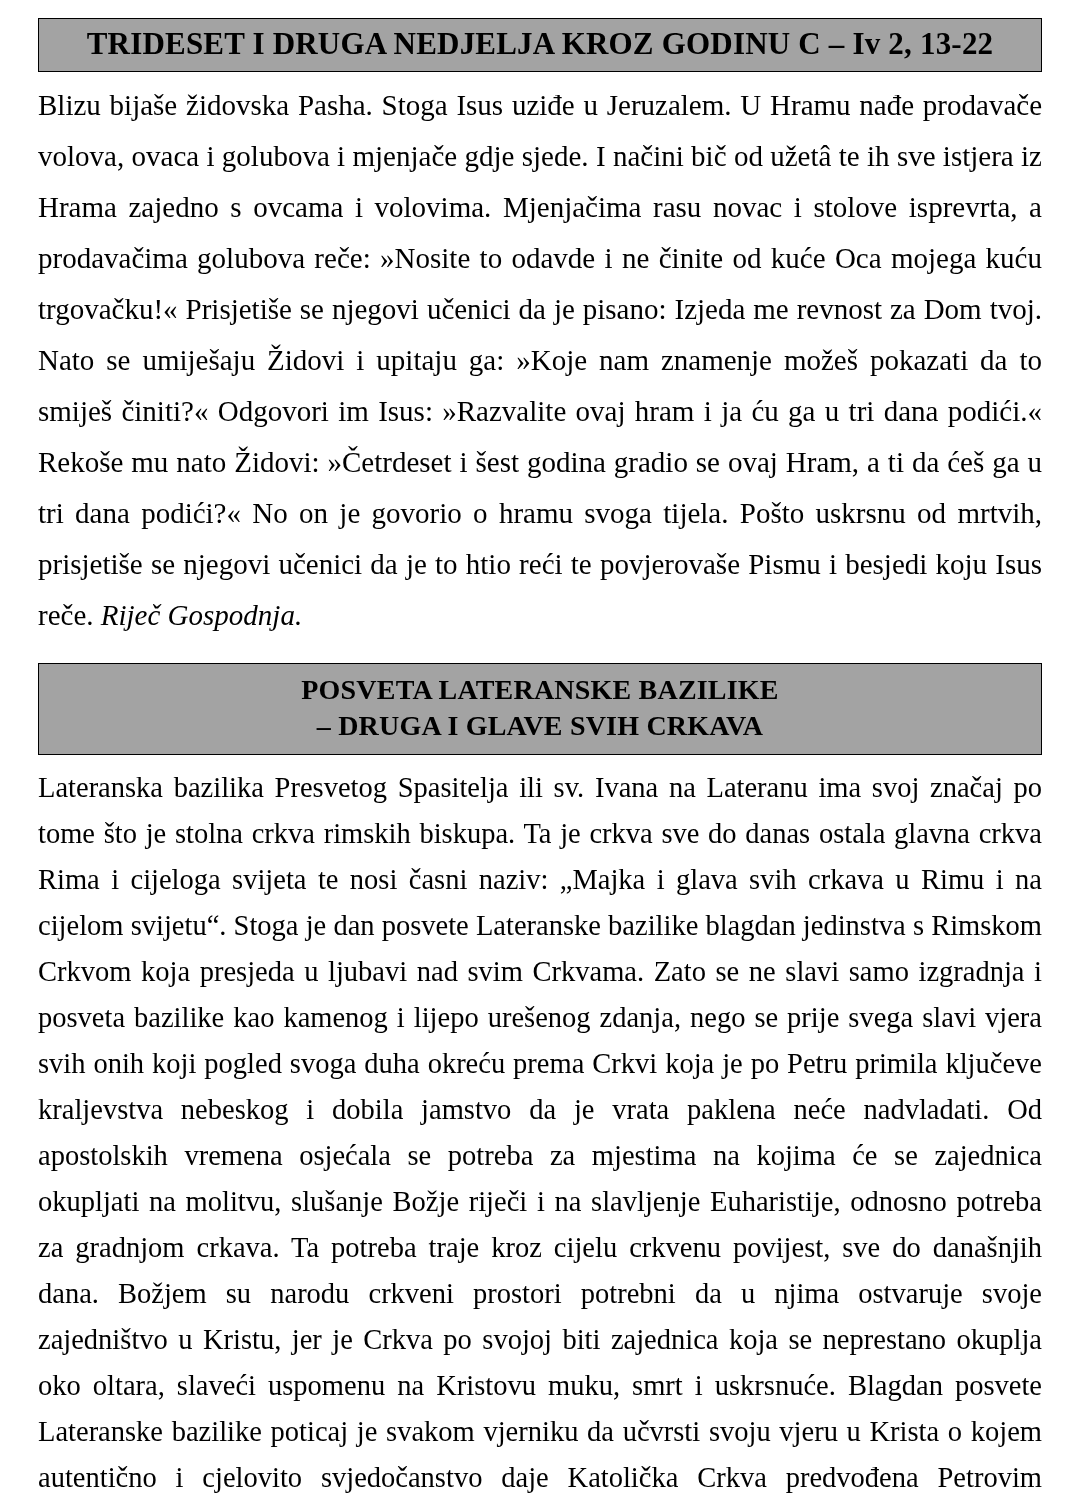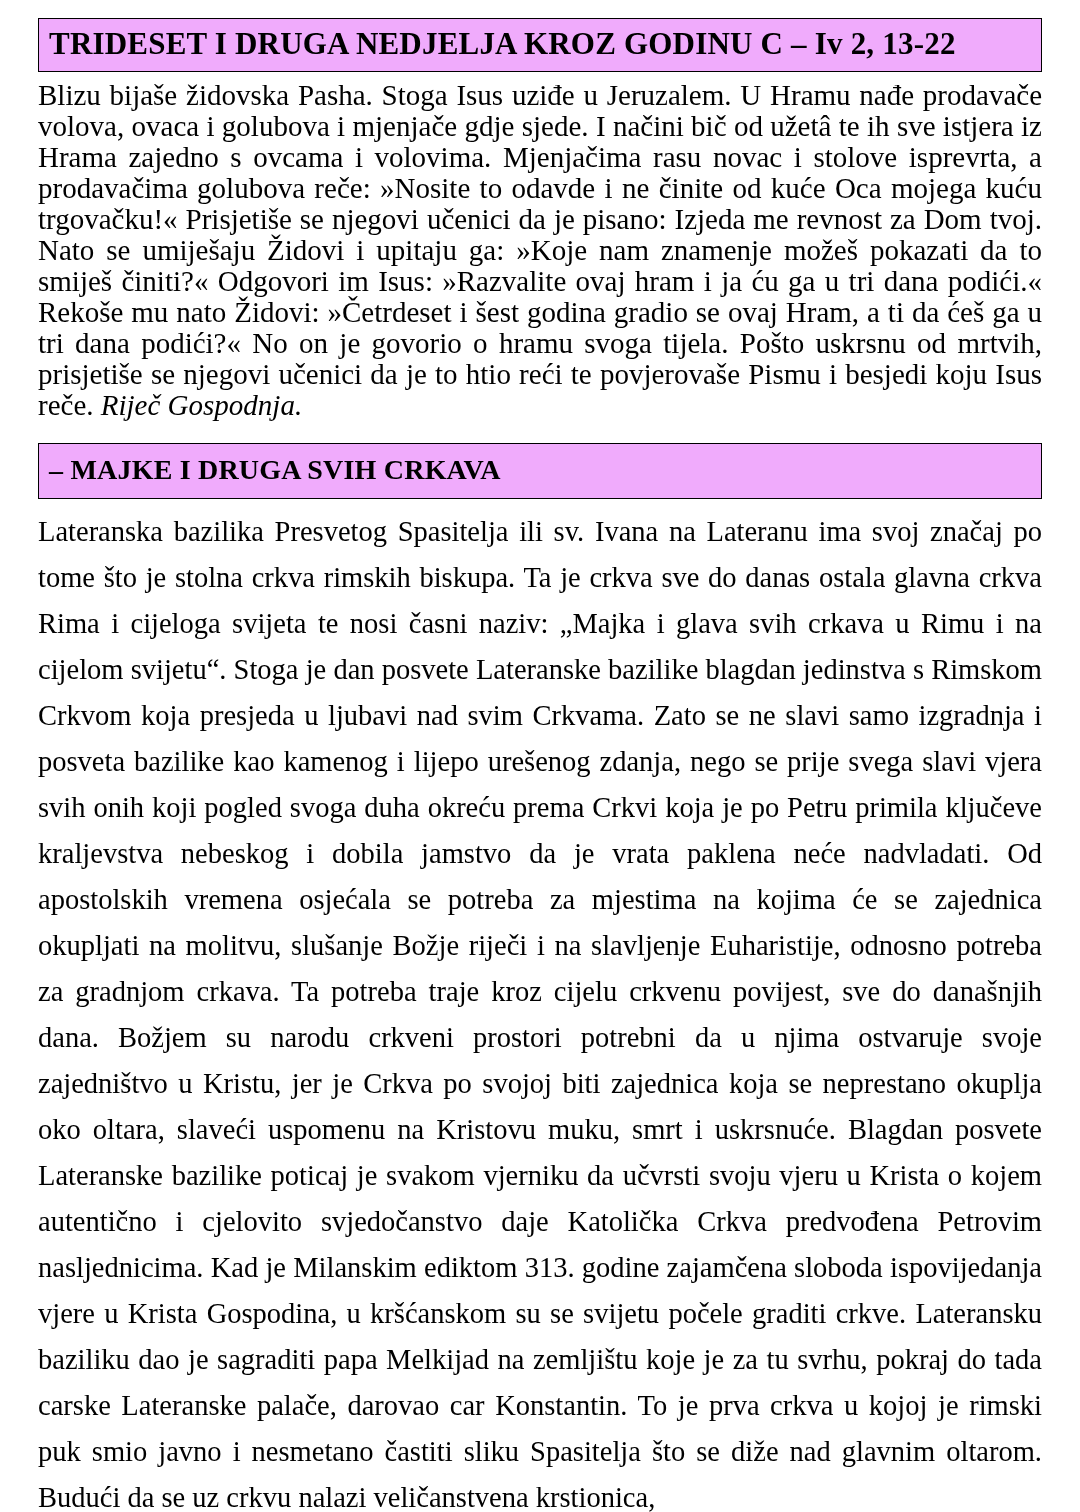--- a/index.html
+++ b/index.html
@@ -13,23 +13,23 @@
     font-family: "Liberation Serif", "DejaVu Serif", serif;
     color: #000000;
   }
   .page {
     width: 1080px;
     min-height: 1512px;
     box-sizing: border-box;
     padding: 16px 38px 0 38px;
   }
   .heading-box {
-    background: #f0abfc;
+    background: #a3a3a3;
     border: 1px solid #000000;
-    text-align: left;
+    text-align: center;
     box-sizing: border-box;
     padding: 6px 10px 8px 10px;
     margin: 0 0 6px 0;
   }
   .heading-box.first {
     margin-top: 2px;
   }
   .heading-line {
     font-family: "Liberation Serif", "DejaVu Serif", serif;
     font-weight: bold;
@@ -41,21 +41,21 @@
   .heading-box.second {
     margin-top: 22px;
     padding: 8px 10px 10px 10px;
   }
   .heading-box.second .heading-line {
     font-size: 28px;
     line-height: 36px;
   }
   .body-text {
     font-size: 29px;
-    line-height: 31px;
+    line-height: 51px;
     text-align: justify;
     text-justify: inter-word;
     margin: 8px 0 0 0;
     hyphens: none;
   }
   .body-text.second-para {
     font-size: 28.5px;
     line-height: 46px;
     margin-top: 10px;
   }
@@ -71,18 +71,19 @@
 
 <div class="page clip">
 
   <div class="heading-box first">
     <div class="heading-line">TRIDESET I DRUGA NEDJELJA KROZ GODINU C – Iv 2, 13-22</div>
   </div>
 
   <p class="body-text"><span>Blizu bijaše židovska Pasha. Stoga Isus uziđe u Jeruzalem. U Hramu nađe prodavače volova, ovaca i golubova i mjenjače gdje sjede. I načini bič od užetâ te ih sve istjera iz Hrama zajedno s ovcama i volovima. Mjenjačima rasu novac i stolove isprevrta, a prodavačima golubova reče: »Nosite to odavde i ne činite od kuće Oca mojega kuću trgovačku!« Prisjetiše se njegovi učenici da je pisano: Izjeda me revnost za Dom tvoj. Nato se umiješaju Židovi i upitaju ga: »Koje nam znamenje možeš pokazati da to smiješ činiti?« Odgovori im Isus: »Razvalite ovaj hram i ja ću ga u tri dana podići.« Rekoše mu nato Židovi: »Četrdeset i šest godina gradio se ovaj Hram, a ti da ćeš ga u tri dana podići?« No on je govorio o hramu svoga tijela. Pošto uskrsnu od mrtvih, prisjetiše se njegovi učenici da je to htio reći te povjerovaše Pismu i besjedi koju Isus reče. </span><span class="ref-italic">Riječ Gospodnja.</span></p>
 
   <div class="heading-box second">
-    <div class="heading-line">– MAJKE I DRUGA SVIH CRKAVA</div>
+    <div class="heading-line">POSVETA LATERANSKE BAZILIKE</div>
+    <div class="heading-line">– DRUGA I GLAVE SVIH CRKAVA</div>
   </div>
 
   <p class="body-text second-para">Lateranska bazilika Presvetog Spasitelja ili sv. Ivana na Lateranu ima svoj značaj po tome što je stolna crkva rimskih biskupa. Ta je crkva sve do danas ostala glavna crkva Rima i cijeloga svijeta te nosi časni naziv: „Majka i glava svih crkava u Rimu i na cijelom svijetu“. Stoga je dan posvete Lateranske bazilike blagdan jedinstva s Rimskom Crkvom koja presjeda u ljubavi nad svim Crkvama. Zato se ne slavi samo izgradnja i posveta bazilike kao kamenog i lijepo urešenog zdanja, nego se prije svega slavi vjera svih onih koji pogled svoga duha okreću prema Crkvi koja je po Petru primila ključeve kraljevstva nebeskog i dobila jamstvo da je vrata paklena neće nadvladati. Od apostolskih vremena osjećala se potreba za mjestima na kojima će se zajednica okupljati na molitvu, slušanje Božje riječi i na slavljenje Euharistije, odnosno potreba za gradnjom crkava. Ta potreba traje kroz cijelu crkvenu povijest, sve do današnjih dana. Božjem su narodu crkveni prostori potrebni da u njima ostvaruje svoje zajedništvo u Kristu, jer je Crkva po svojoj biti zajednica koja se neprestano okuplja oko oltara, slaveći uspomenu na Kristovu muku, smrt i uskrsnuće. Blagdan posvete Lateranske bazilike poticaj je svakom vjerniku da učvrsti svoju vjeru u Krista o kojem autentično i cjelovito svjedočanstvo daje Katolička Crkva predvođena Petrovim nasljednicima. Kad je Milanskim ediktom 313. godine zajamčena sloboda ispovijedanja vjere u Krista Gospodina, u kršćanskom su se svijetu počele graditi crkve. Lateransku baziliku dao je sagraditi papa Melkijad na zemljištu koje je za tu svrhu, pokraj do tada carske Lateranske palače, darovao car Konstantin. To je prva crkva u kojoj je rimski puk smio javno i nesmetano častiti sliku Spasitelja što se diže nad glavnim oltarom. Budući da se uz crkvu nalazi veličanstvena krstionica,</p>
 
 </div>
 
 </body></html>

